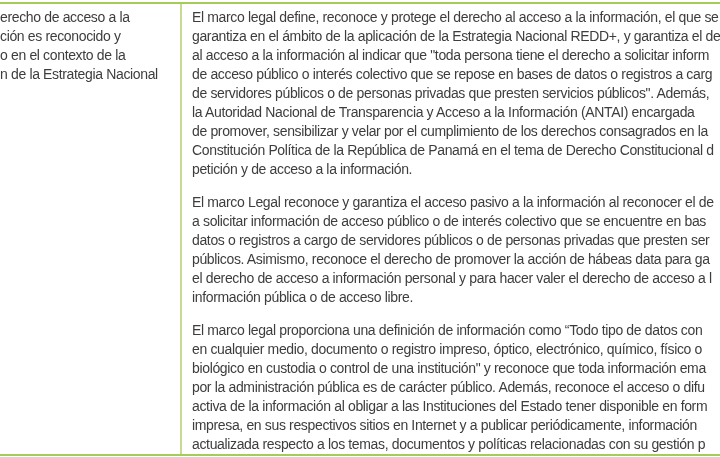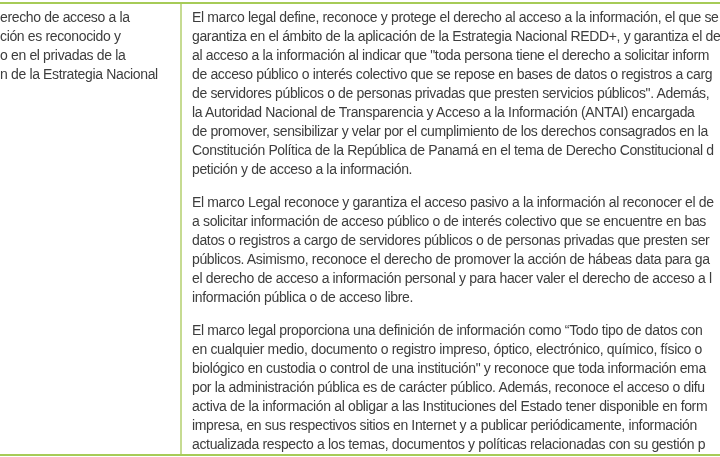--- a/index.html
+++ b/index.html
@@ -62,21 +62,21 @@
     margin: 0;
   }
 </style>
 </head>
 <body>
 
 <div class="doc-table">
   <div class="cell cell-left">
     <div class="doc-text">erecho de acceso a la
 ción es reconocido y
-o en el privadas de la
+o en el contexto de la
 n de la Estrategia Nacional</div>
   </div>
   <div class="col-divider"></div>
   <div class="cell cell-right">
     <p class="doc-text">El marco legal define, reconoce y protege el derecho al acceso a la información, el que se
 garantiza en el ámbito de la aplicación de la Estrategia Nacional REDD+, y garantiza el de
 al acceso a la información al indicar que "toda persona tiene el derecho a solicitar inform
 de acceso público o interés colectivo que se repose en bases de datos o registros a carg
 de servidores públicos o de personas privadas que presten servicios públicos". Además,
 la Autoridad Nacional de Transparencia y Acceso a la Información (ANTAI) encargada

